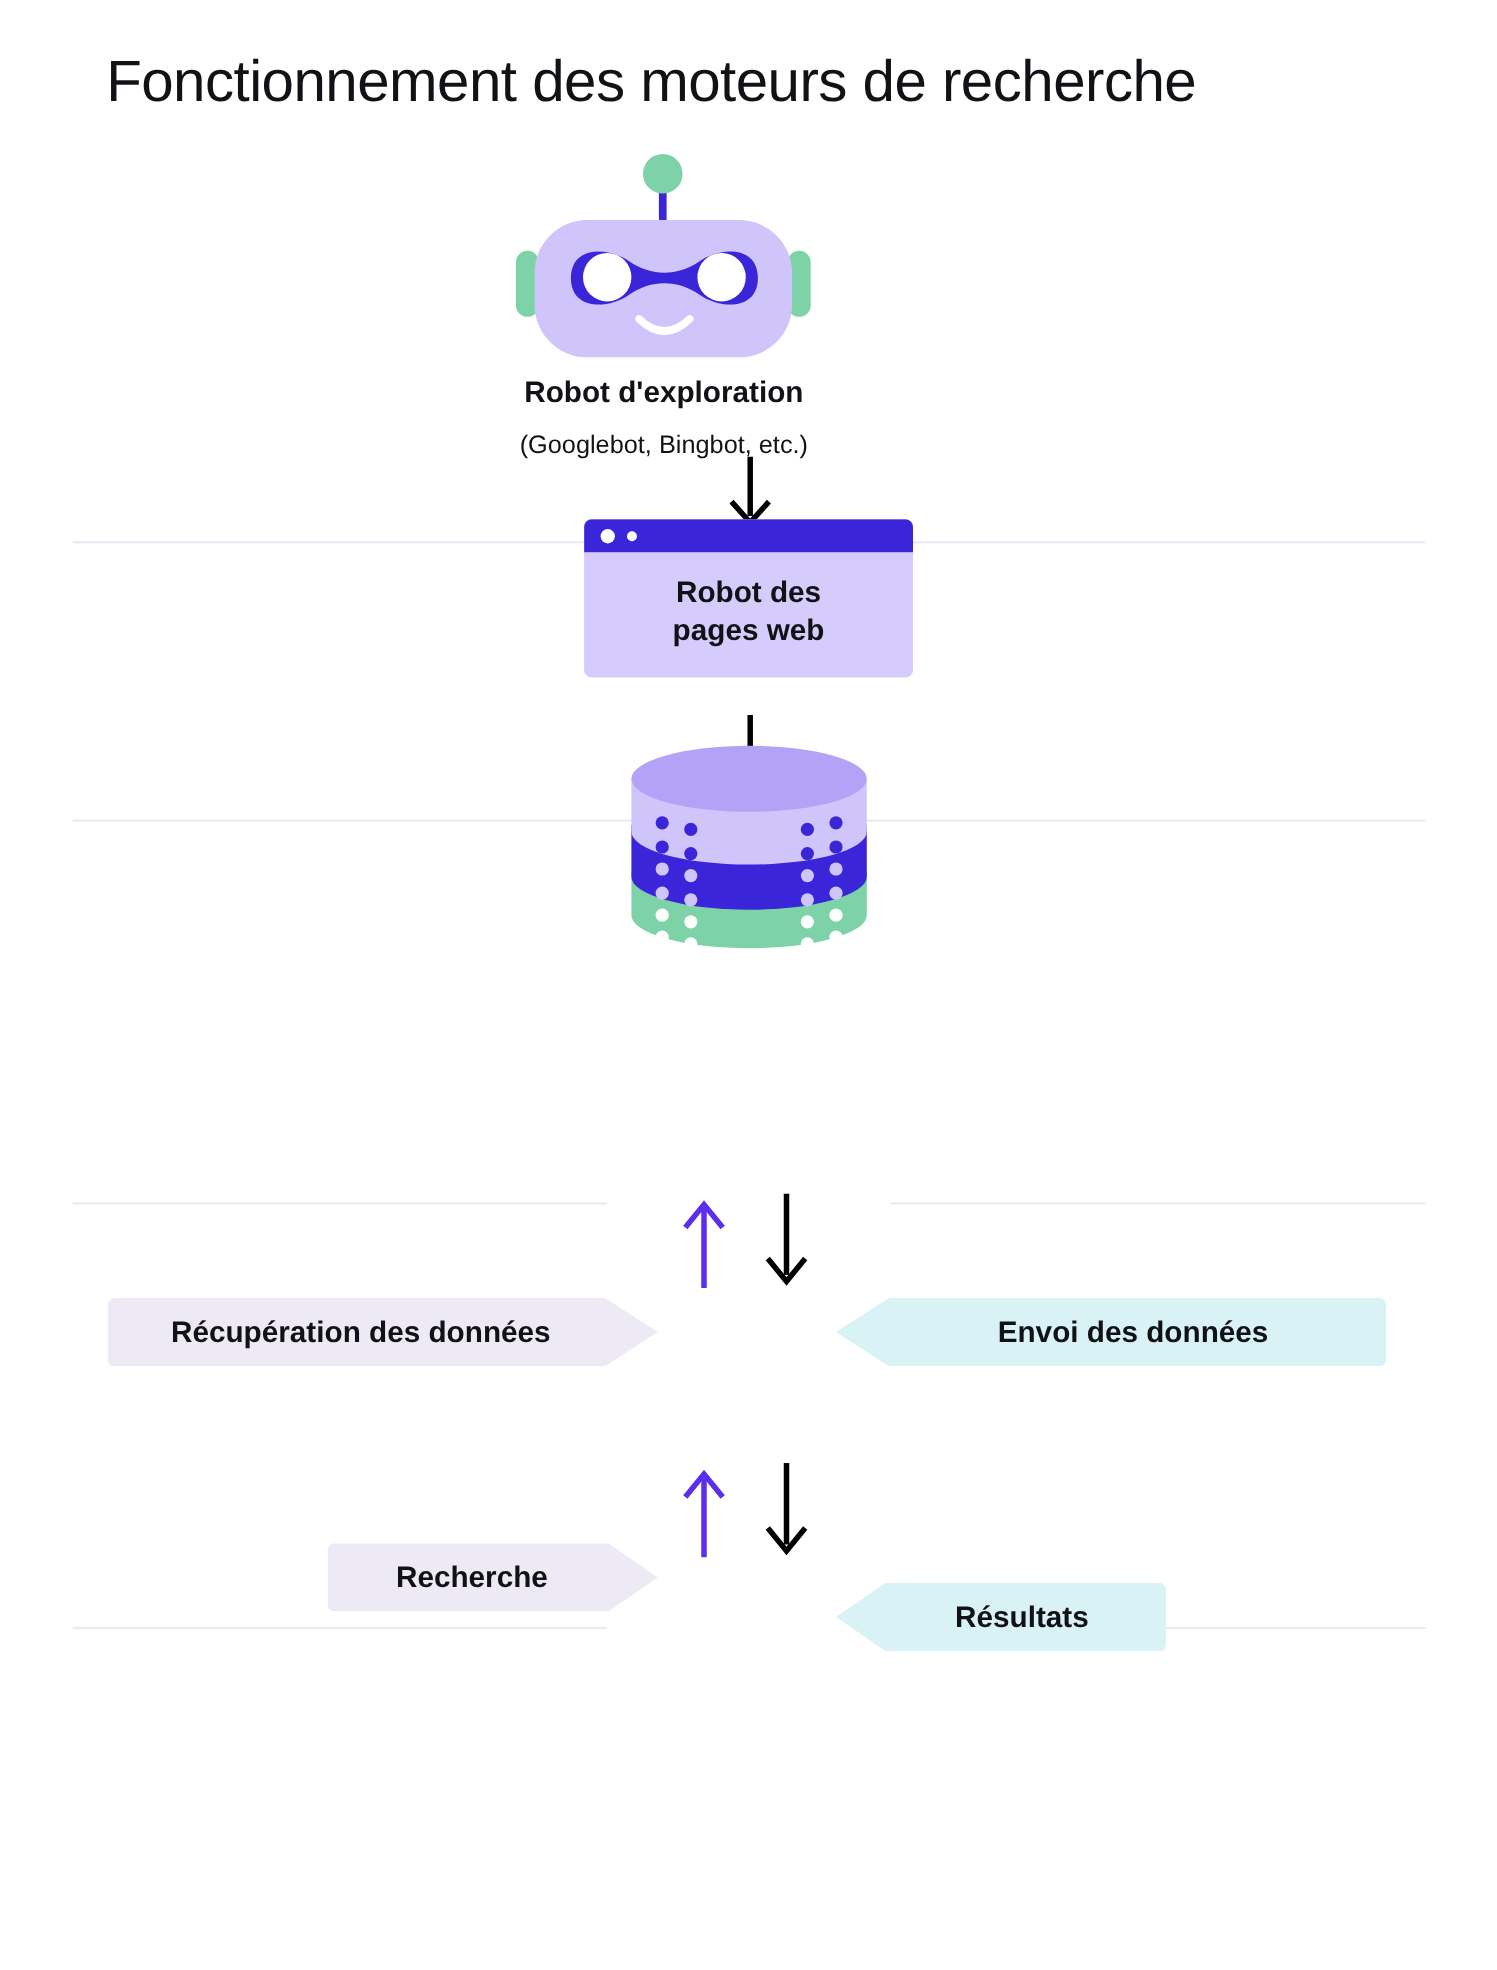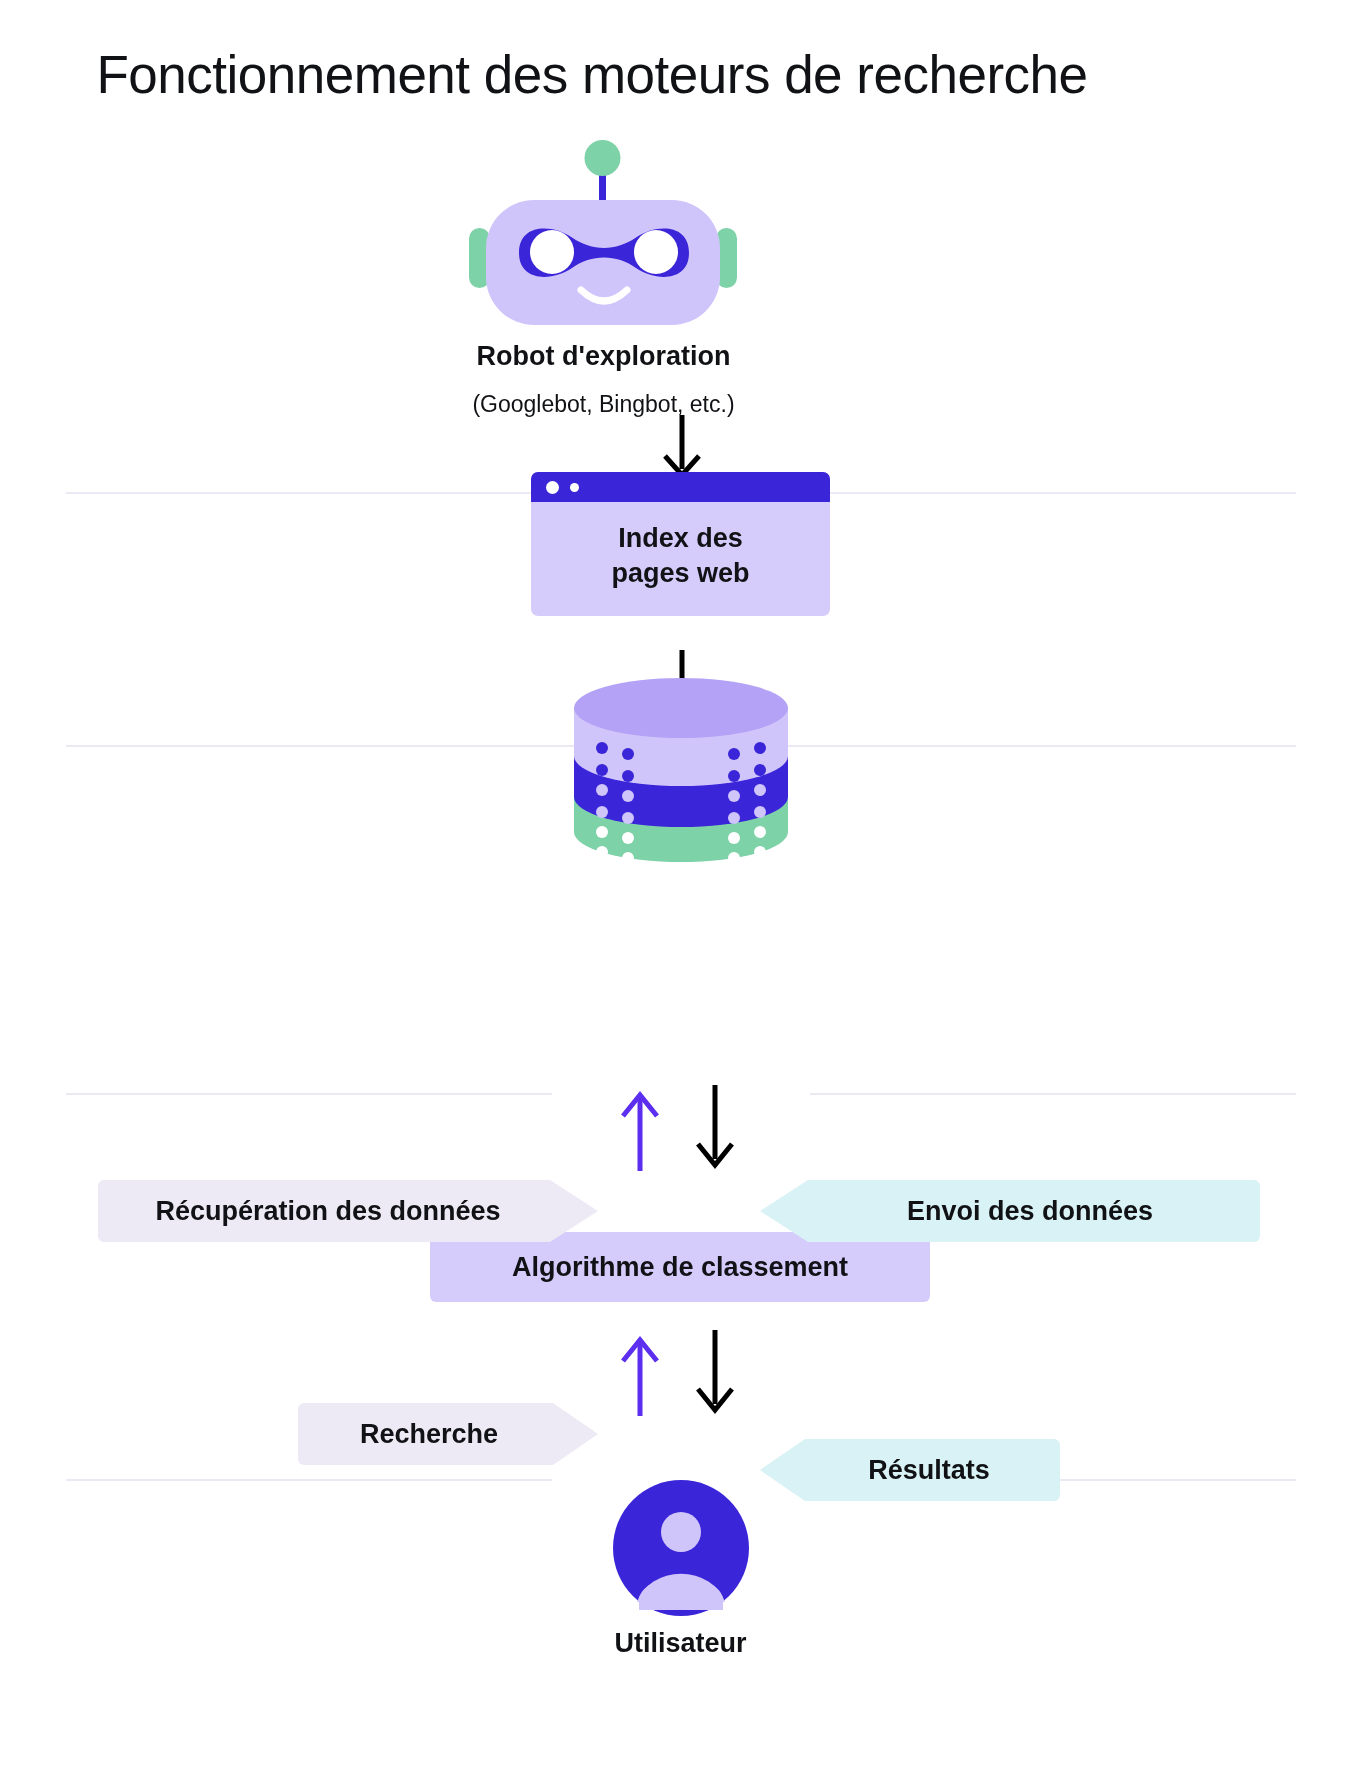--- a/index.html
+++ b/index.html
@@ -214,21 +214,21 @@
     <path d="M8 41 L25 60 L42 41" fill="none" stroke="#000" stroke-width="5"></path>
   </svg>
 
   <div class="browser">
     <div class="browser-bar">
       <div class="dot-lg"></div>
       <div class="dot-sm"></div>
     </div>
     <div class="browser-body">
       <div>
-        <span>Index des</span><br>
+        <span>Robot des</span><br>
         <span>pages web</span>
       </div>
     </div>
   </div>
 
   <svg class="arrow-black" style="left:657px; top:650px;" width="50" height="80">
     <line x1="25" y1="0" x2="25" y2="68" stroke="#000" stroke-width="5"></line>
     <path d="M8 55 L25 74 L42 55" fill="none" stroke="#000" stroke-width="5"></path>
   </svg>
 
@@ -288,23 +288,20 @@
     <span class="fb-text" style="padding-right:40px;">Récupération des données</span>
   </div>
 
   <div class="flowbox" style="left:760px; top:1132px; width:500px;">
     <svg class="fb-shape" viewBox="0 0 500 62" preserveAspectRatio="none">
       <path d="M48 0 H494 A6 6 0 0 1 500 6 V56 A6 6 0 0 1 494 62 H48 L0 31 Z" fill="#d9f2f5"></path>
     </svg>
     <span class="fb-text" style="padding-left:40px;">Envoi des données</span>
   </div>
 
-  <div class="algo-box">
-    <span>Algorithme de classement</span>
-  </div>
 
   <svg class="arrow-indigo" style="left:615px; top:1330px;" width="50" height="86">
     <line x1="25" y1="86" x2="25" y2="14" stroke="#5b2ef0" stroke-width="5"></line>
     <path d="M8 31 L25 10 L42 31" fill="none" stroke="#5b2ef0" stroke-width="5"></path>
   </svg>
   <svg class="arrow-black" style="left:690px; top:1330px;" width="50" height="86">
     <line x1="25" y1="0" x2="25" y2="74" stroke="#000" stroke-width="5"></line>
     <path d="M8 59 L25 80 L42 59" fill="none" stroke="#000" stroke-width="5"></path>
   </svg>
 
@@ -315,24 +312,15 @@
     <span class="fb-text" style="padding-right:38px;">Recherche</span>
   </div>
 
   <div class="flowbox" style="left:760px; top:1391px; width:300px;">
     <svg class="fb-shape" viewBox="0 0 300 62" preserveAspectRatio="none">
       <path d="M45 0 H294 A6 6 0 0 1 300 6 V56 A6 6 0 0 1 294 62 H45 L0 31 Z" fill="#d9f2f5"></path>
     </svg>
     <span class="fb-text" style="padding-left:38px;">Résultats</span>
   </div>
 
-  <div class="user-wrap">
-    <svg width="136" height="136" viewBox="0 0 136 136">
-      <circle cx="68" cy="68" r="68" fill="#3a25d8"></circle>
-      <circle cx="68" cy="52" r="20" fill="#d0c5fb"></circle>
-      <path d="M24 122 A46 40 0 0 1 112 122 Z" fill="#d0c5fb"></path>
-      <path d="M26 118 C 34 90, 102 90, 110 118 L110 130 L26 130 Z" fill="#d0c5fb"></path>
-    </svg>
-    <div class="user-label">Utilisateur</div>
-  </div>
 
 
 </div>
 
 </body></html>

